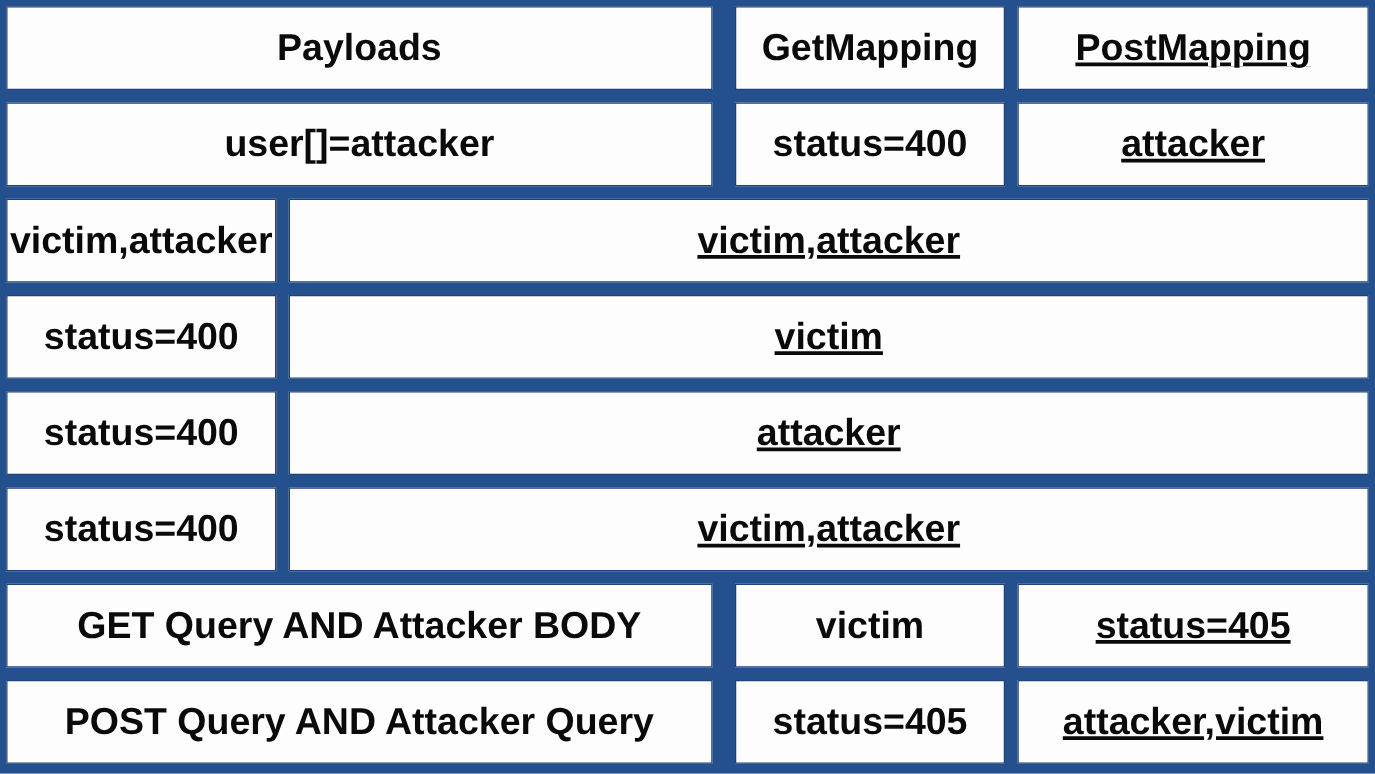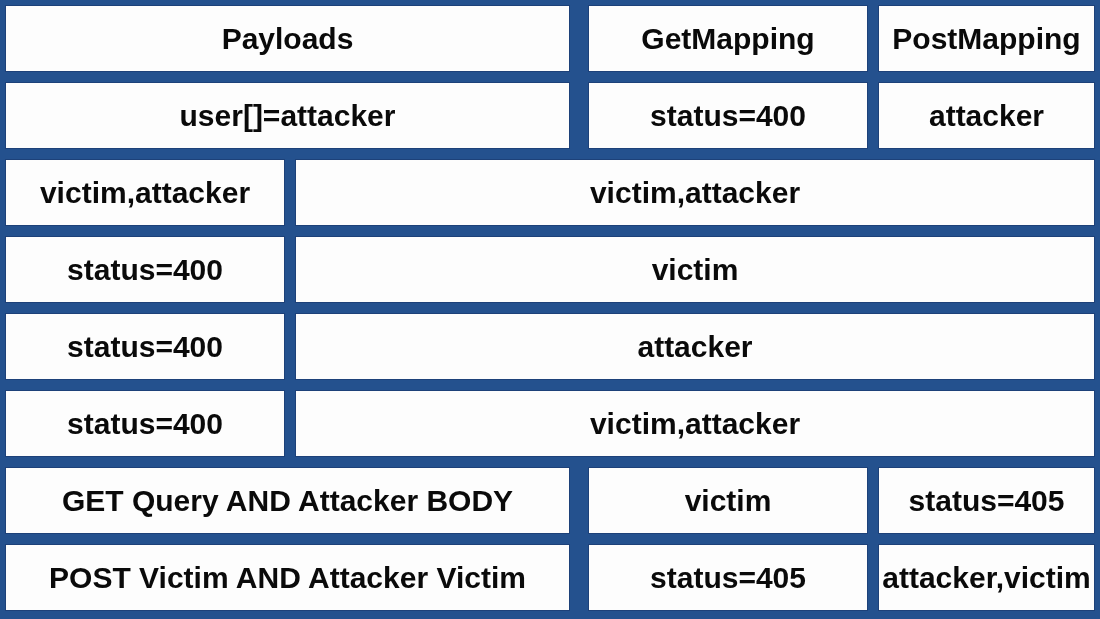--- a/index.html
+++ b/index.html
@@ -35,22 +35,22 @@
     justify-content: center;
     font-family: "Liberation Sans", "DejaVu Sans", sans-serif;
     font-weight: 700;
     font-size: 30px;
     color: var(--text-black, #0a0a0a);
     white-space: nowrap;
     overflow: hidden;
     text-align: center;
   }
   .col0 { width: 565px; margin-right: 18px; }
-  .col1 { width: 280px; margin-right: 10px; }
-  .col2 { flex: 1; }
+  .col1 { width: 216px; margin-right: 10px; }
+  .col2 { flex: 1; text-decoration: underline; }
 </style>
 </head>
 <body>
 
 <div class="table-figure">
   <div class="row">
     <div class="cell col0">Payloads</div>
     <div class="cell col1">GetMapping</div>
     <div class="cell col2">PostMapping</div>
   </div>
@@ -68,17 +68,17 @@
         <div class="cell col1">status=400</div>
         <div class="cell col2">attacker</div>
       </div><div class="row">
         <div class="cell col1">status=400</div>
         <div class="cell col2">victim,attacker</div>
       </div><div class="row">
         <div class="cell col0">GET Query AND Attacker BODY</div>
         <div class="cell col1">victim</div>
         <div class="cell col2">status=405</div>
       </div><div class="row">
-        <div class="cell col0">POST Victim AND Attacker Victim</div>
+        <div class="cell col0">POST Query AND Attacker Query</div>
         <div class="cell col1">status=405</div>
         <div class="cell col2">attacker,victim</div>
       </div></div>
 </div>
 
 </body></html>

